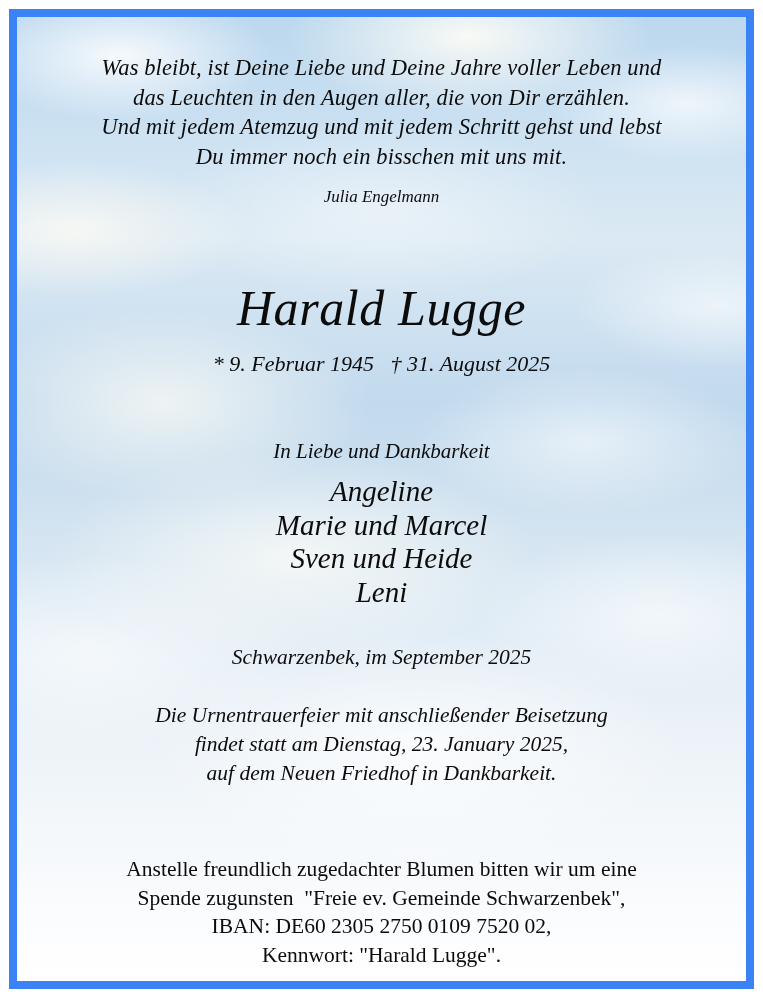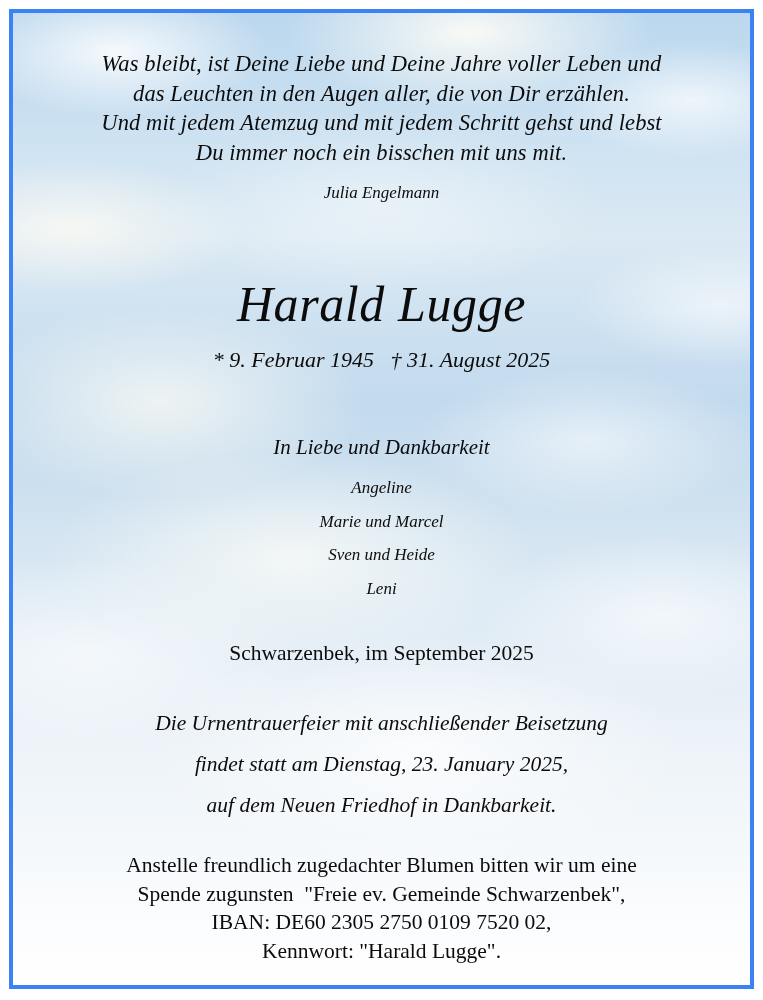--- a/index.html
+++ b/index.html
@@ -23,21 +23,21 @@
     background: #ffffff;
     padding: 9px 9px 11px 9px;
   }
 
   
   .notice-border {
     position: relative;
     width: 100%;
     height: 100%;
     box-sizing: border-box;
-    border: 4px solid #3b82f6;
+    border: 8px solid #3b82f6;
     background: #a21caf;
     overflow: hidden;
   }
 
   
   .sky {
     position: absolute;
     inset: 0;
     background:
       linear-gradient(to bottom,
@@ -119,38 +119,39 @@
   .dedication {
     top: 421px;
     font-style: italic;
     font-size: 21px;
     line-height: 27px;
   }
 
   .survivors {
     top: 458px;
     font-style: italic;
-    font-size: 17px;
+    font-size: 29px;
     line-height: 33.5px;
   }
 
   .place-date {
     top: 626px;
+    font-style: italic;
     font-size: 21.5px;
     line-height: 28px;
   }
 
   .ceremony {
     top: 684px;
     font-style: italic;
     font-size: 21.5px;
     line-height: 29px;
     padding: 0 24px;
   }
-  .ceremony-line { white-space: nowrap; margin-top: 12px; }
+  .ceremony-line { white-space: nowrap; }
 
   .donation {
     top: 838px;
     font-size: 21.5px;
     line-height: 28.5px;
     padding: 0 18px;
   }
   .donation-line { white-space: pre; }
 </style>
 </head>

